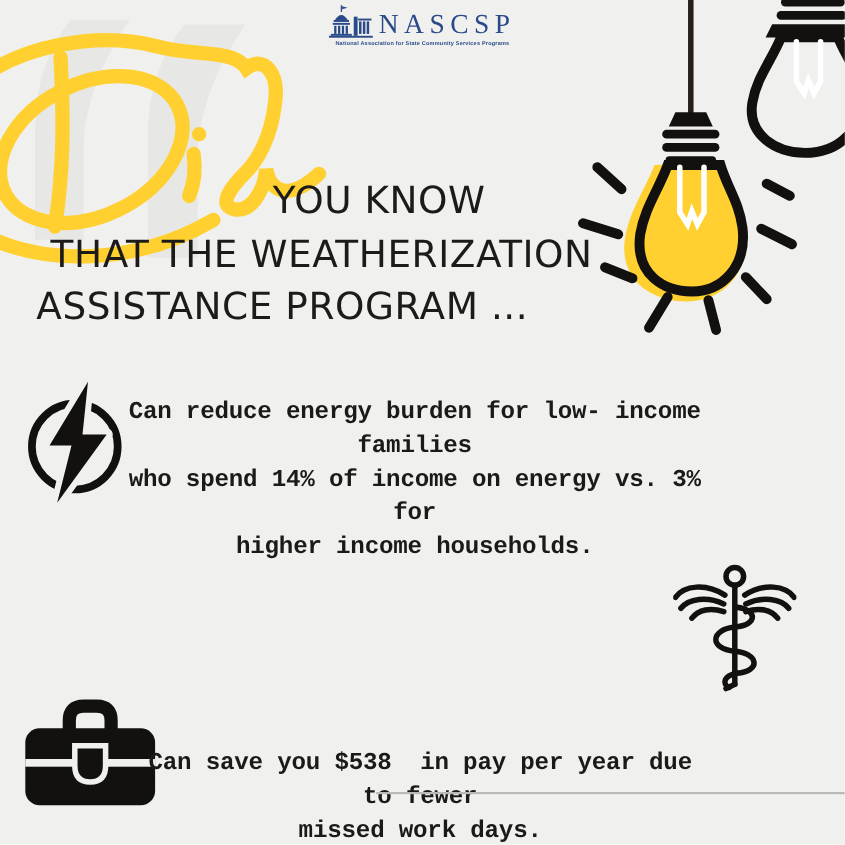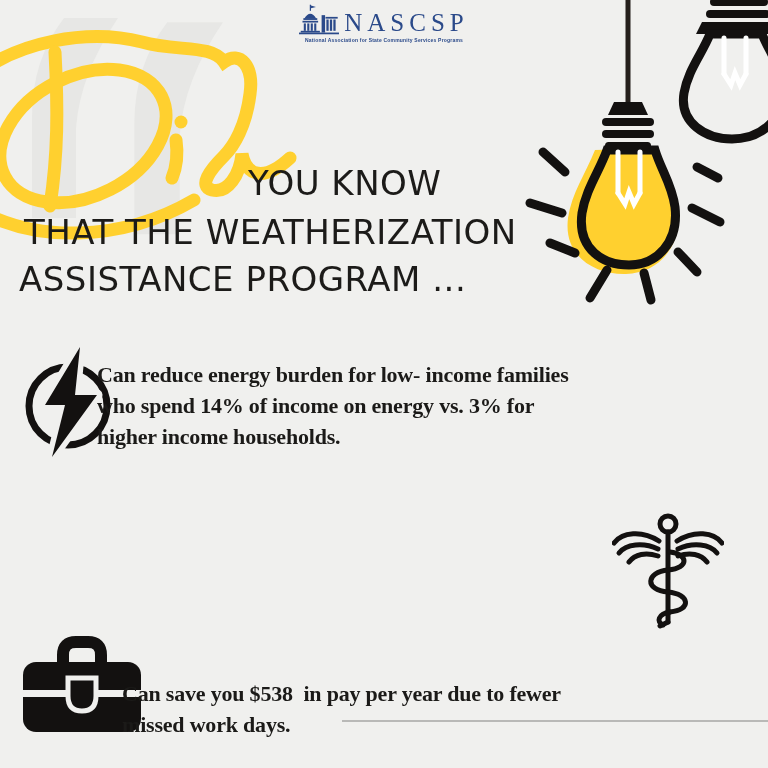--- a/index.html
+++ b/index.html
@@ -21,27 +21,27 @@
     font-family:"Liberation Sans", sans-serif; font-size:5px; line-height:1.2;
     letter-spacing:0.2px; color:#2B4A8A; font-weight:bold; margin-top:2px;
   }
 
   
   .head{
     font-family:"DejaVu Sans", sans-serif; font-weight:500; font-size:34px;
     line-height:1; letter-spacing:0.5px; color:#1C1B19; white-space:nowrap;
   }
   .head.l1{left:248px; top:166px;}
-  .head.l2{left:24px;  top:215px;}
-  .head.l3{left:19px;  top:262px;text-align:center;}
+  .head.l2{left:46px;  top:215px;}
+  .head.l3{left:33px;  top:262px;text-align:center;}
 
   
   .fact-text{
-    font-family:Liberation Serif, serif; font-weight:700; color:#1B1A18;
-    font-size:22px; line-height:1.4; letter-spacing:-0.2px; text-align:left;
+    font-family:Liberation Mono, monospace; font-weight:700; color:#1B1A18;
+    font-size:22px; line-height:1.4; letter-spacing:-0.2px; text-align:center;
     white-space:pre-wrap;
   }
   .f1{left:97px;  top:360px; width:560px;}
   .f2{left:113px; top:519px; width:520px;}
   .f3{left:122px; top:679px; width:520px;}
 
   .divider{left:342px; top:720px; width:426px; height:2px; background:#B9B9B7;}
 
   .sr-only{
     position:absolute; width:1px; height:1px; overflow:hidden;

